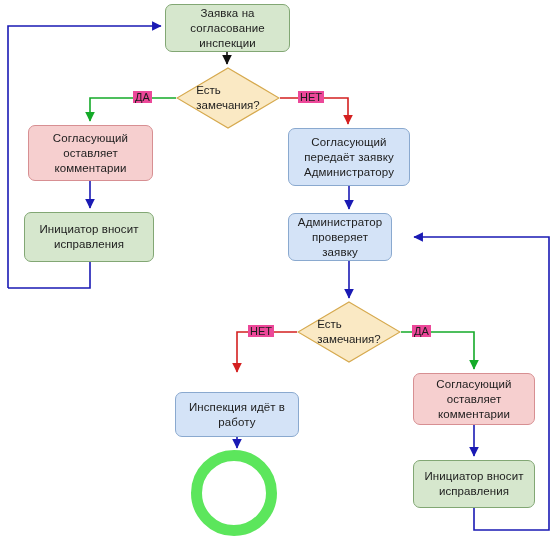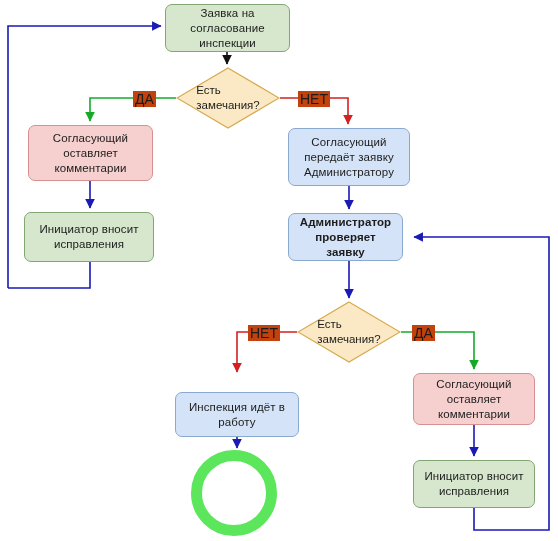--- a/index.html
+++ b/index.html
@@ -75,23 +75,23 @@
     display: flex;
     align-items: center;
     justify-content: center;
     font-size: 11.5px;
     line-height: 15px;
     color: #1c1c1c;
     white-space: pre-line;
   }
   .edge-label {
     position: absolute;
-    font-size: 14px;
+    font-size: 11px;
     color: #1c1c1c;
-    background: #c2410c;
+    background: #ec4899;
     padding: 0 2px;
     z-index: 3;
     white-space: nowrap;
   }
   .terminator {
     position: absolute;
     box-sizing: border-box;
     border-radius: 50%;
     border: 11px solid #5ce65c;
     background: transparent;
@@ -150,21 +150,21 @@
     </div>
     <div class="node green" style="left: 24px; top: 212px; width: 130px; height: 50px;">
       <span class="label">Инициатор вносит
 исправления</span>
     </div>
     <div class="node blue" style="left: 288px; top: 128px; width: 122px; height: 58px;">
       <span class="label">Согласующий
 передаёт заявку
 Администратору</span>
     </div>
-    <div class="node blue" style="left: 288px; top: 213px; width: 115px; height: 48px; font-weight: bold;">
+    <div class="node blue" style="left: 288px; top: 213px; width: 104px; height: 48px;">
       <span class="label">Администратор
 проверяет заявку</span>
     </div>
     <div class="diamond" style="left: 297px; top: 301px; width: 104px; height: 62px;">
       <svg class="dshape" viewBox="0 0 104 62">
         <polygon points="52,1 103,31 52,61 1,31" fill="#fae9c4" stroke="#d6a94e" stroke-width="1.2"></polygon>
       </svg>
       <div class="dlabel">Есть
 замечания?</div>
     </div>

